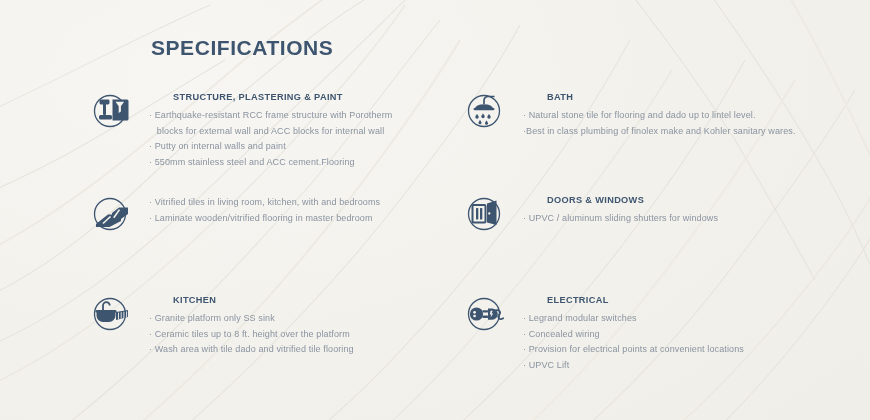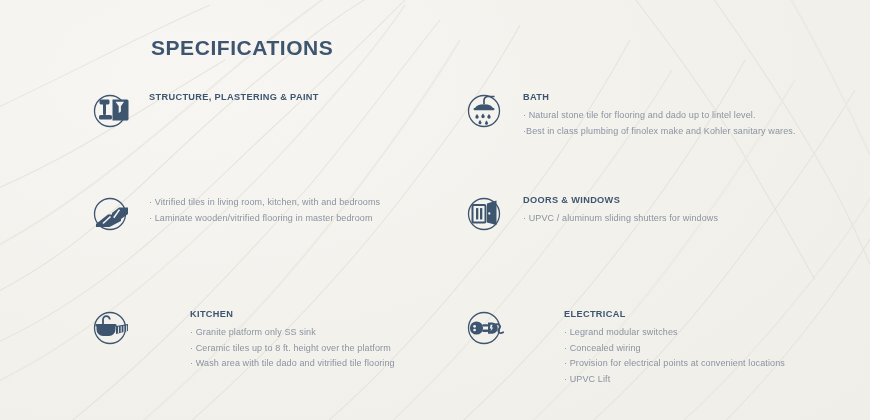--- a/index.html
+++ b/index.html
@@ -82,36 +82,37 @@
     padding-left: 11px;
     padding-top: 4px;
   }
 
   .spec-heading {
     font-size: 9.2px;
     font-weight: bold;
     letter-spacing: 0.35px;
     color: #3e5570;
     margin-bottom: 6px;
+    margin-left: 24px;
   }
 
   .spec-list { list-style: none; }
 
   .spec-list li {
     font-size: 9px;
     line-height: 15.5px;
     color: #8a93a0;
     letter-spacing: 0.12px;
     white-space: pre;
   }
 
   
   .row0 { top: 0px; }
   .row1 { top: 103px; }
-  .row2 { top: 217px; gap: 41px; }
+  .row2 { top: 203px; }
 </style>
 </head>
 <body>
 
 <div id="bg-texture">
   <div id="bg-base"></div>
   <svg width="870" height="420" viewBox="0 0 870 420" style="position:absolute;inset:0;">
     <g fill="none" stroke="#e4e2da" stroke-width="1.1" opacity="0.85">
       <path d="M-20,300 C90,250 150,170 240,95 C300,45 340,10 400,-20"></path>
       <path d="M-20,350 C100,300 180,215 270,130 C330,75 370,35 420,-15"></path>
@@ -160,20 +161,26 @@
             </g>
 
             <g>
               <path d="M24.5,9.5 h14.5 a1.5,1.5 0 0 1 1.5,1.5 v18 a1.5,1.5 0 0 1 -1.5,1.5 h-14.5 z" fill="#3e5570"></path>
               <path d="M27.5,11.8 h8.6 l-3.2,4.5 v5.1 l-2.2,1.6 v-6.7 z" fill="#f4f3ef"></path>
             </g>
           </svg>
         </div>
         <div class="spec-body">
           <div class="spec-heading">STRUCTURE, PLASTERING &amp; PAINT</div>
+          <ul class="spec-list">
+            <li>· Earthquake-resistant RCC frame structure with Porotherm</li>
+            <li>   blocks for external wall and ACC blocks for internal wall</li>
+            <li>· Putty on internal walls and paint</li>
+            <li>· 550mm stainless steel and ACC cement.Flooring</li>
+          </ul>
         </div>
       </div>
 
       <div class="spec-block row1">
         <div class="icon-wrap">
           <svg width="50" height="48" viewBox="0 0 50 48">
             <circle cx="22" cy="21" r="15.5" fill="none" stroke="#3e5570" stroke-width="1.3"></circle>
             <g fill="#3e5570">
 
               <path d="M8,31 L20,21.5 L33,21.5 L33,28 L21.5,34 L8,34 Z"></path>

